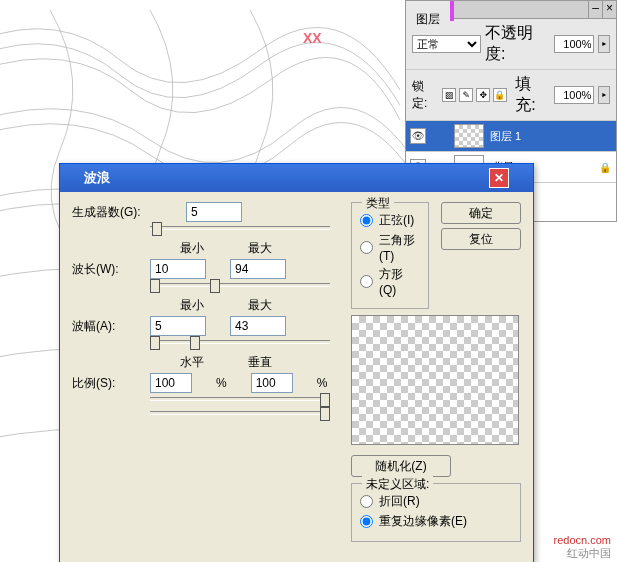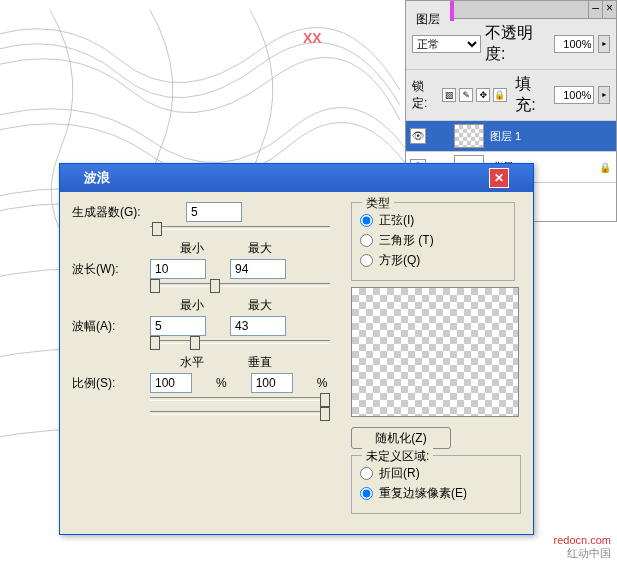--- a/index.html
+++ b/index.html
@@ -215,20 +215,24 @@
             </div>
           <div class="radio-row">
               <input type="radio" style="">
               <span>三角形 (T)</span>
             </div>
           <div class="radio-row">
               <input type="radio" style="">
               <span>方形(Q)</span>
             </div>
         </div>
+        <div style="display:flex;flex-direction:column;gap:4px">
+          <button class="btn">确定</button>
+          <button class="btn">复位</button>
+        </div>
       </div>
 
       <div class="preview-box"></div>
       <div class="rand-btn-row">
         <button class="btn" style="width:100px">随机化(Z)</button>
       </div>
 
       <div class="groupbox">
         <div class="groupbox-title">未定义区域:</div>
         <div class="radio-row">

